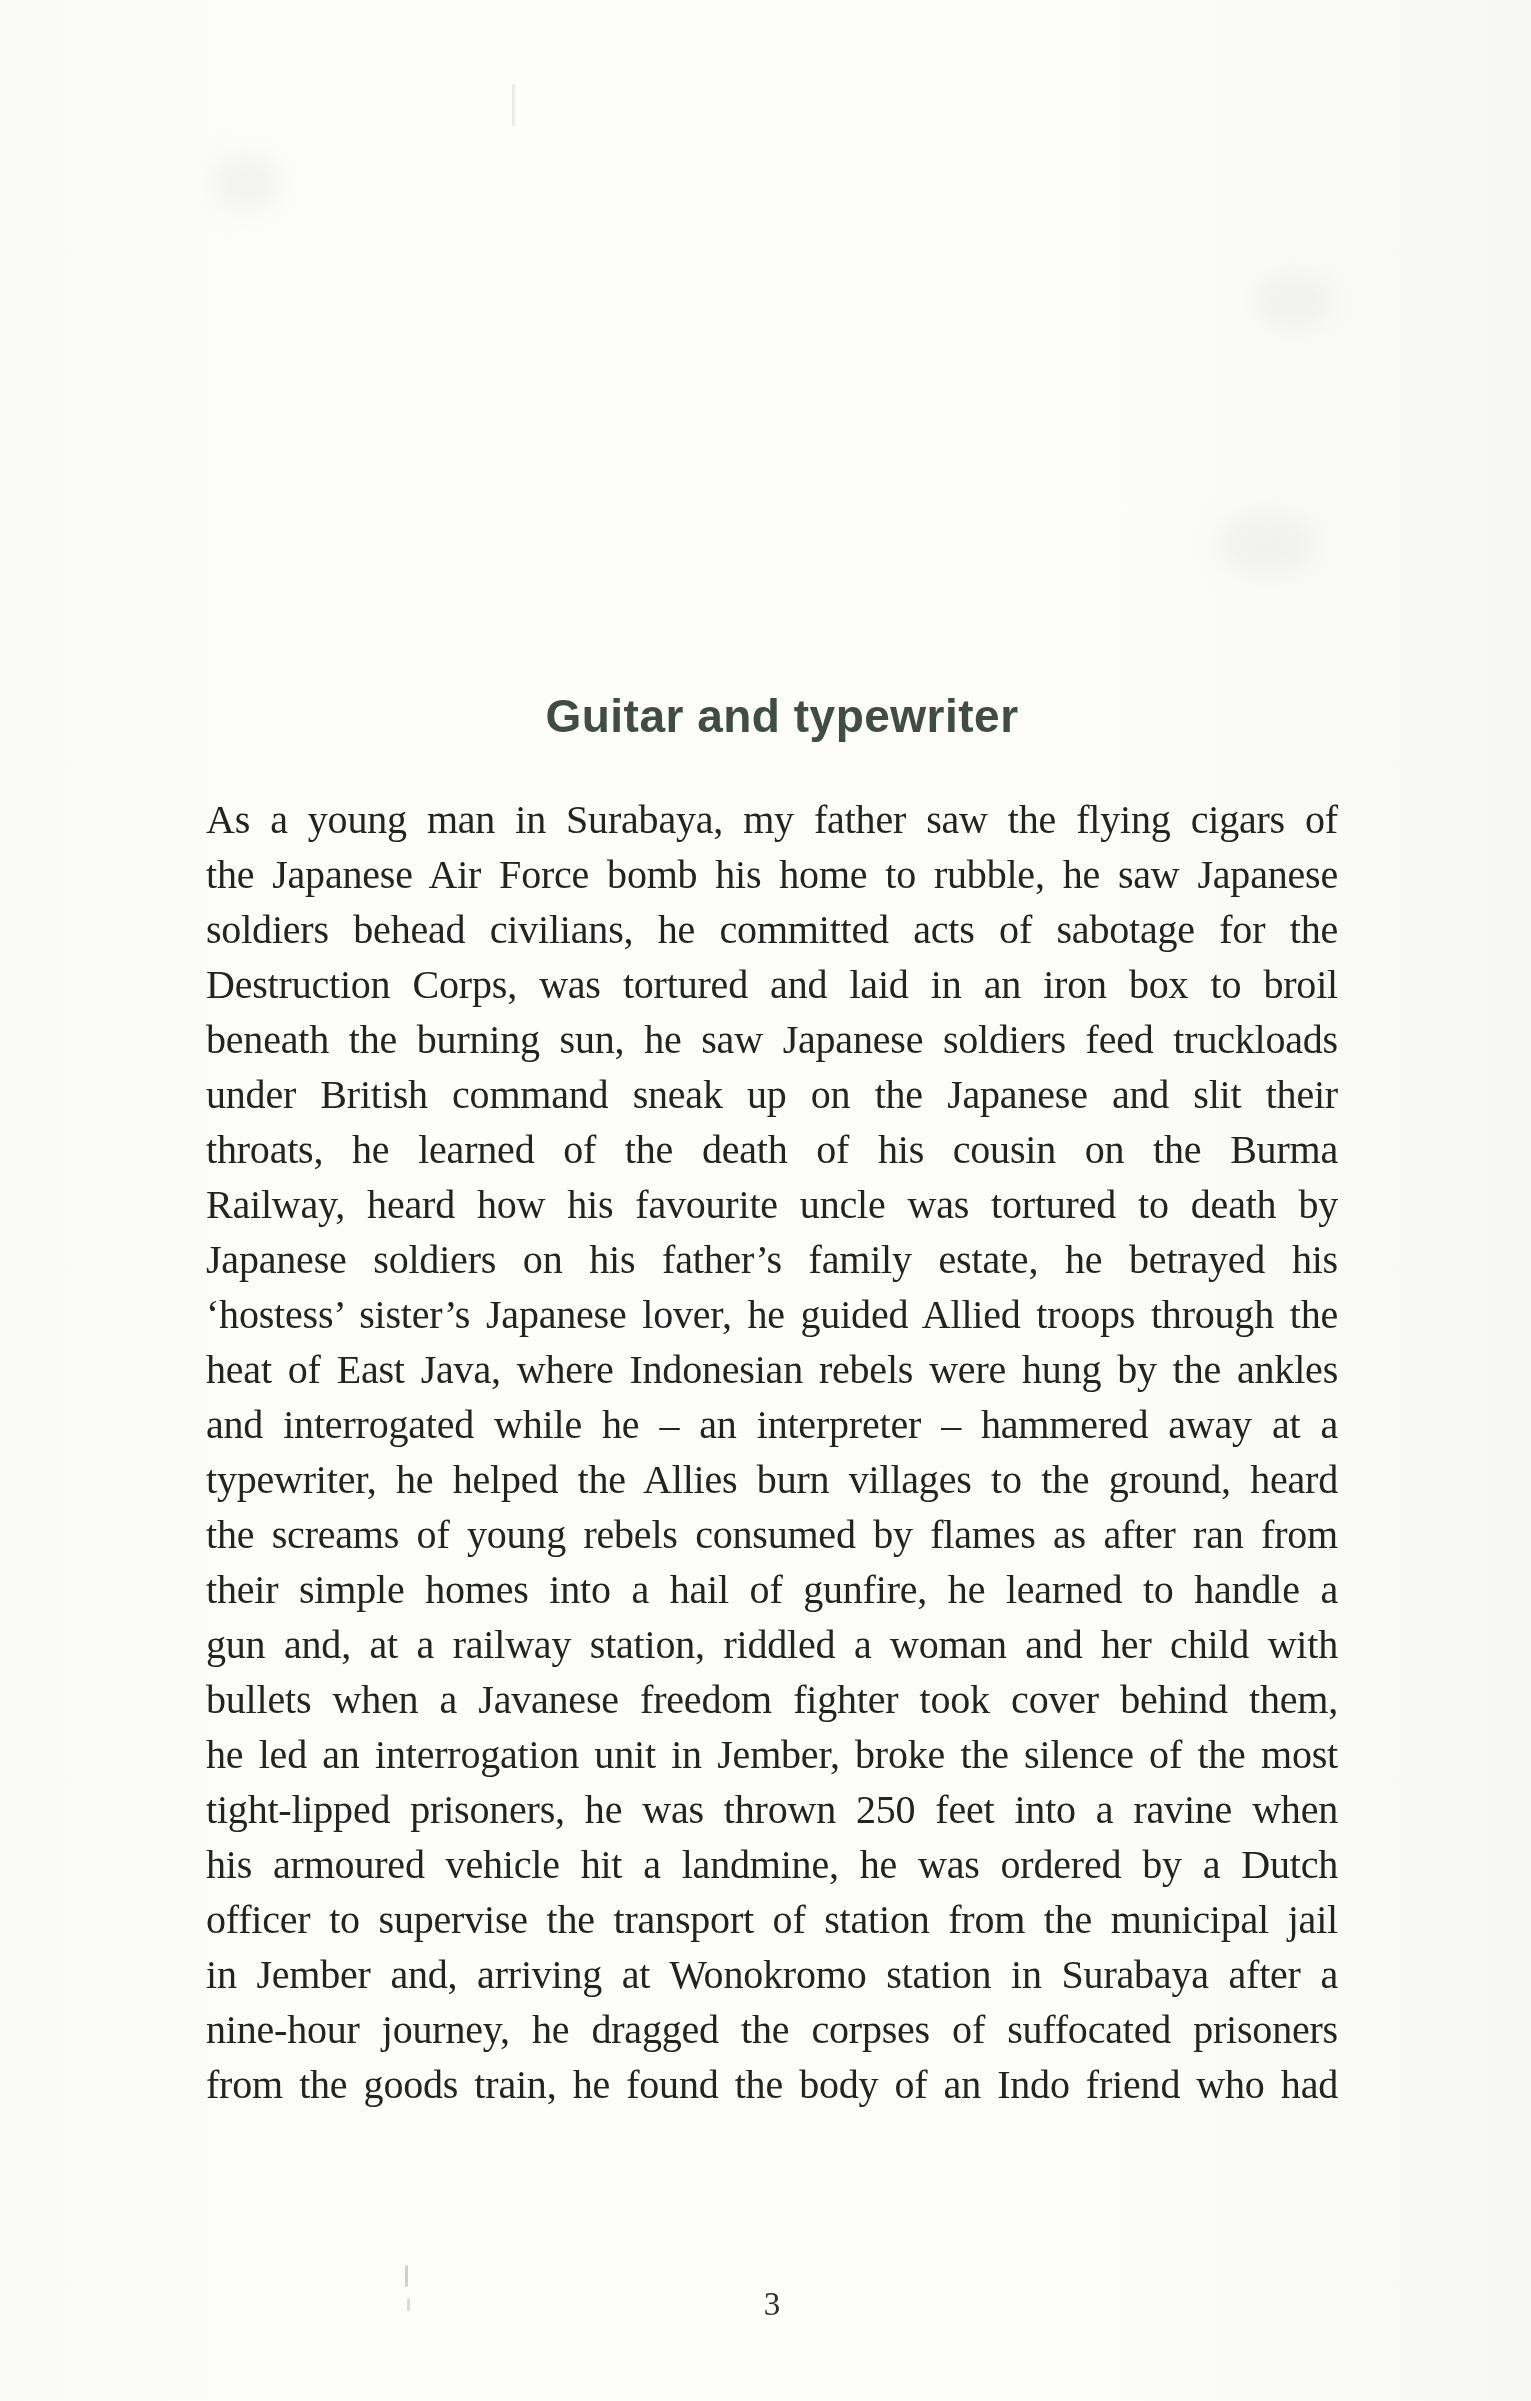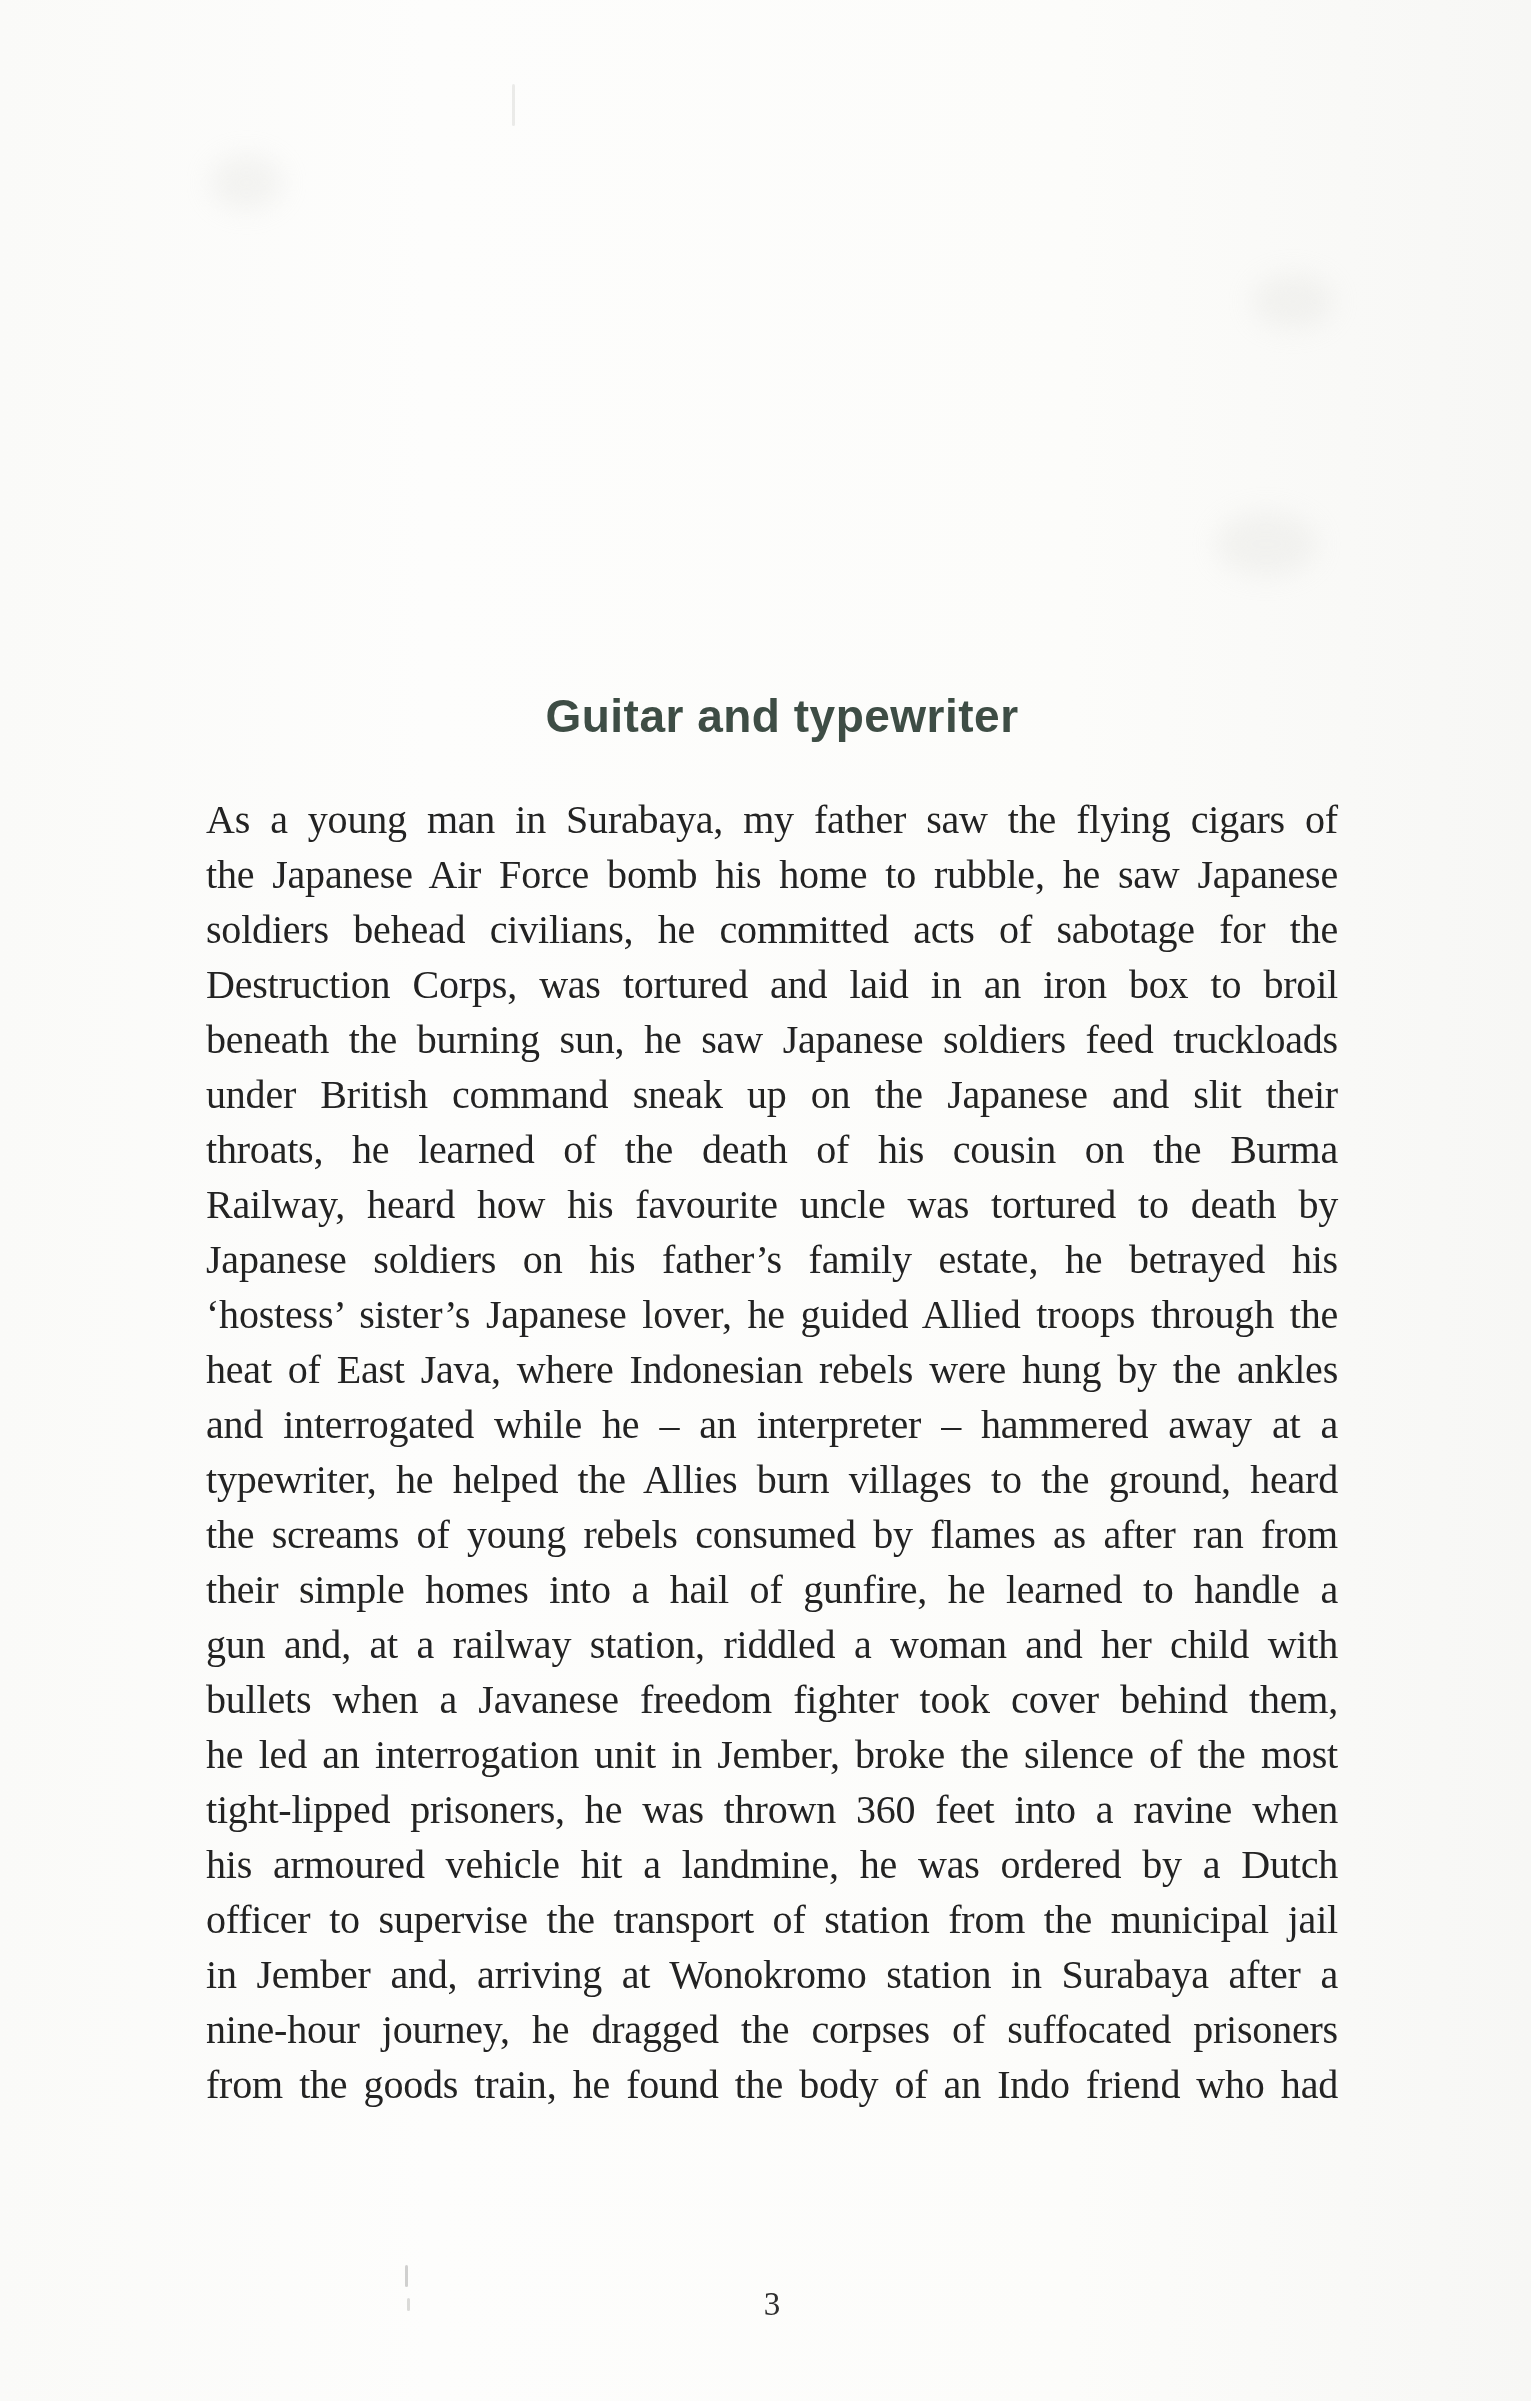--- a/index.html
+++ b/index.html
@@ -100,21 +100,21 @@
     <div class="line">Japanese soldiers on his father’s family estate, he betrayed his</div>
     <div class="line">‘hostess’ sister’s Japanese lover, he guided Allied troops through the</div>
     <div class="line">heat of East Java, where Indonesian rebels were hung by the ankles</div>
     <div class="line">and interrogated while he – an interpreter – hammered away at a</div>
     <div class="line">typewriter, he helped the Allies burn villages to the ground, heard</div>
     <div class="line">the screams of young rebels consumed by flames as after ran from</div>
     <div class="line">their simple homes into a hail of gunfire, he learned to handle a</div>
     <div class="line">gun and, at a railway station, riddled a woman and her child with</div>
     <div class="line">bullets when a Javanese freedom fighter took cover behind them,</div>
     <div class="line">he led an interrogation unit in Jember, broke the silence of the most</div>
-    <div class="line">tight-lipped prisoners, he was thrown 360 feet into a ravine when</div>
+    <div class="line">tight-lipped prisoners, he was thrown 250 feet into a ravine when</div>
     <div class="line">his armoured vehicle hit a landmine, he was ordered by a Dutch</div>
     <div class="line">officer to supervise the transport of station from the municipal jail</div>
     <div class="line">in Jember and, arriving at Wonokromo station in Surabaya after a</div>
     <div class="line">nine-hour journey, he dragged the corpses of suffocated prisoners</div>
     <div class="line">from the goods train, he found the body of an Indo friend who had</div>
   </div>
 
   <span class="artifact tick-1"></span>
   <span class="artifact tick-2"></span>
 

